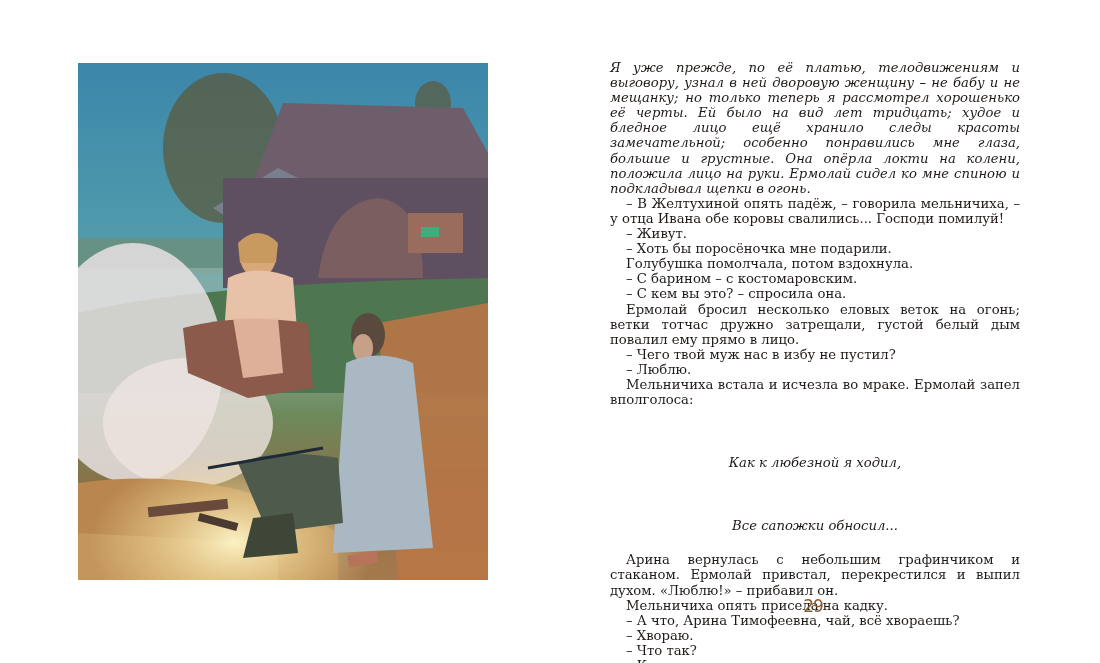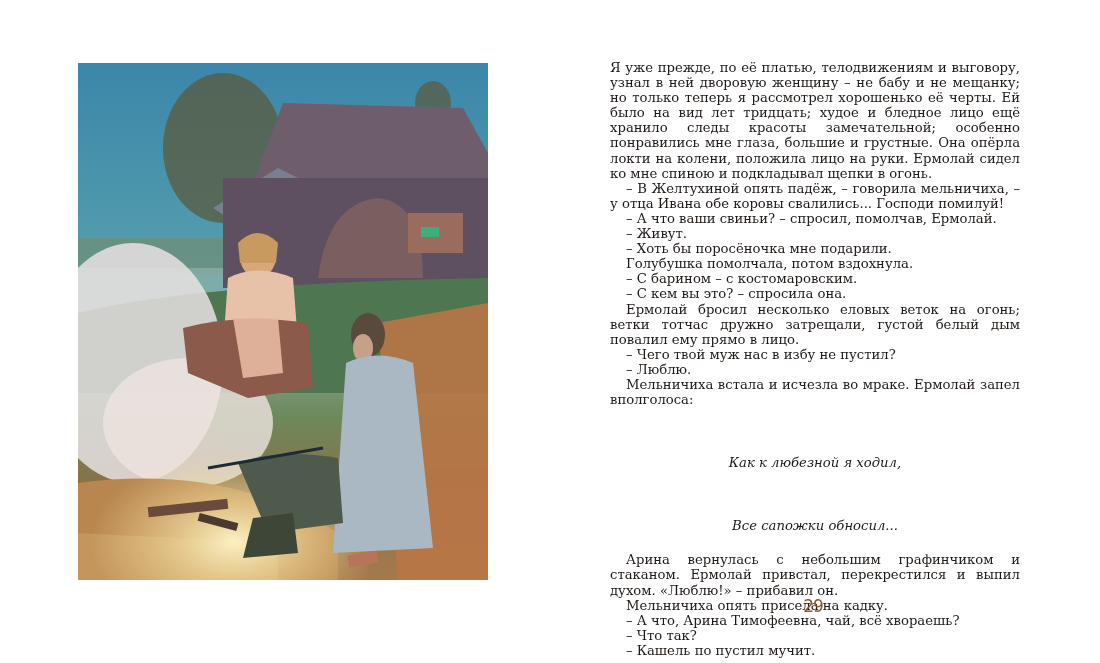--- a/index.html
+++ b/index.html
@@ -16,21 +16,21 @@
   }
   .illustration svg { position:absolute; left:0; top:0; width:100%; height:100%; }
 
   
   .text-page {
     position:absolute; left:610px; top:60px; width:410px;
     font-size:13.2px; line-height:15.1px; color:#1f1a17;
     text-align:justify;
   }
   .text-page p { margin:0; }
-  .para-first { text-indent:0; }
+  .para-first { text-indent:0;font-style:italic; }
   .para { text-indent:16px; }
   .dialog { text-indent:16px; }
   .verse {
     margin:18px 0 19px 0; text-align:center; font-style:italic;
   }
   .verse p { text-align:center; text-indent:0;margin-top:48px; }
   .page-number {
     position:absolute; left:799px; top:596px; width:28px; text-align:center;
     font-family: "DejaVu Sans", "Liberation Sans", sans-serif;
     font-size:17px; color:#8a5a2e; letter-spacing:-1px;
@@ -97,37 +97,37 @@
       <path d="M160,400 Q200,385 260,395 L265,460 L190,470 Z" fill="#4e5a4c"></path>
       <path d="M175,455 L215,450 L220,490 L165,495 Z" fill="#3e4638"></path>
       <line x1="130" y1="405" x2="245" y2="385" stroke="#1f2a38" stroke-width="3"></line>
       <rect x="270" y="490" width="30" height="12" fill="#b8745a" transform="rotate(-10 285 496)"></rect>
     </svg>
   </div>
 
   <div class="text-page">
     <p class="para-first">Я уже прежде, по её платью, телодвижениям и выговору, узнал в ней дворовую женщину – не бабу и не мещанку; но только теперь я рассмотрел хорошенько её черты. Ей было на вид лет тридцать; худое и бледное лицо ещё хранило следы красоты замечательной; особенно понравились мне глаза, большие и грустные. Она опёрла локти на колени, положила лицо на руки. Ермолай сидел ко мне спиною и подкладывал щепки в огонь.</p>
     <p class="dialog">– В Желтухиной опять падёж, – говорила мельничиха, – у отца Ивана обе коровы свалились... Господи помилуй!</p>
-    <p class="dialog">– А что ваши свиньи? – спросил, помолчав, Ермолай.</p>
     <p class="dialog">– Живут.</p>
     <p class="dialog">– Хоть бы поросёночка мне подарили.</p>
     <p class="para">Голубушка помолчала, потом вздохнула.</p>
     <p class="dialog">– С барином – с костомаровским.</p>
     <p class="dialog">– С кем вы это? – спросила она.</p>
     <p class="para">Ермолай бросил несколько еловых веток на огонь; ветки тотчас дружно затрещали, густой белый дым повалил ему прямо в лицо.</p>
     <p class="dialog">– Чего твой муж нас в избу не пустил?</p>
     <p class="dialog">– Люблю.</p>
     <p class="para">Мельничиха встала и исчезла во мраке. Ермолай запел вполголоса:</p>
 
     <div class="verse">
       <p>Как к любезной я ходил,</p>
       <p>Все сапожки обносил...</p>
     </div>
 
     <p class="para">Арина вернулась с небольшим графинчиком и стаканом. Ермолай привстал, перекрестился и выпил духом. «Люблю!» – прибавил он.</p>
     <p class="para">Мельничиха опять присела на кадку.</p>
     <p class="dialog">– А что, Арина Тимофеевна, чай, всё хвораешь?</p>
+    <p class="dialog">– Хвораю.</p>
     <p class="dialog">– Что так?</p>
     <p class="dialog">– Кашель по пустил мучит.</p>
   </div>
 
   <div class="page-number">29</div>
 </div>
 
 </body></html>

